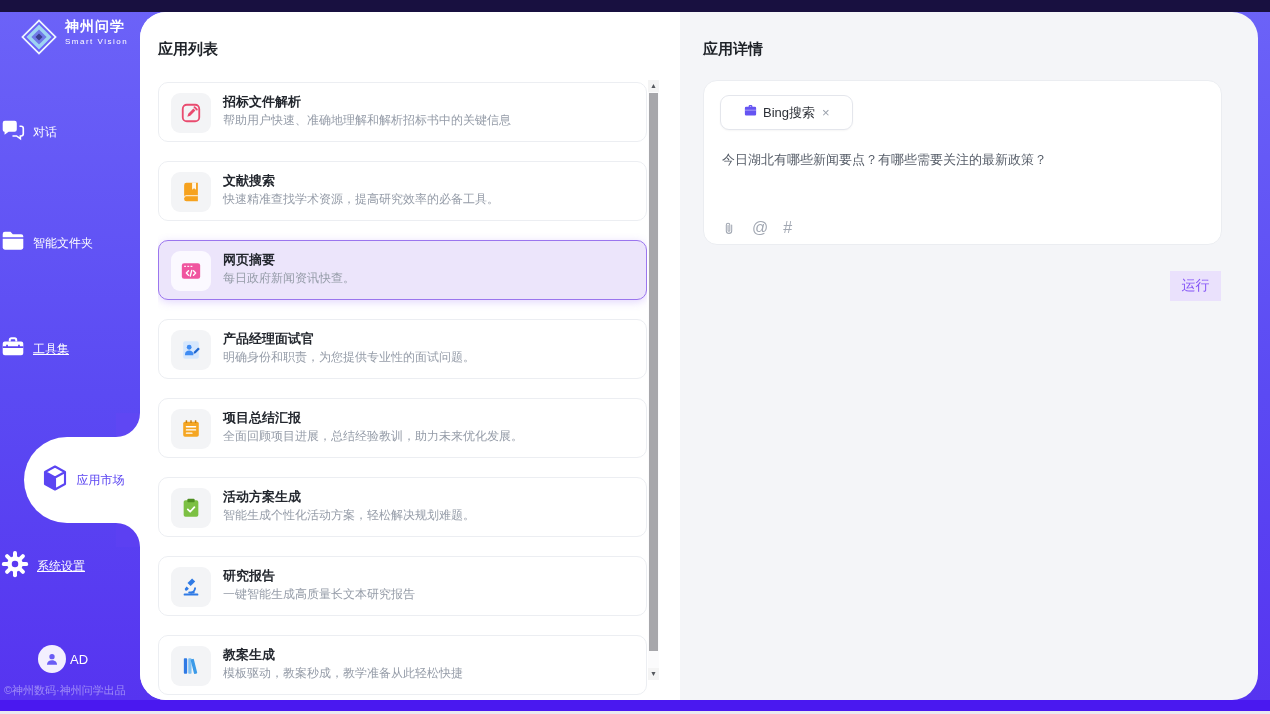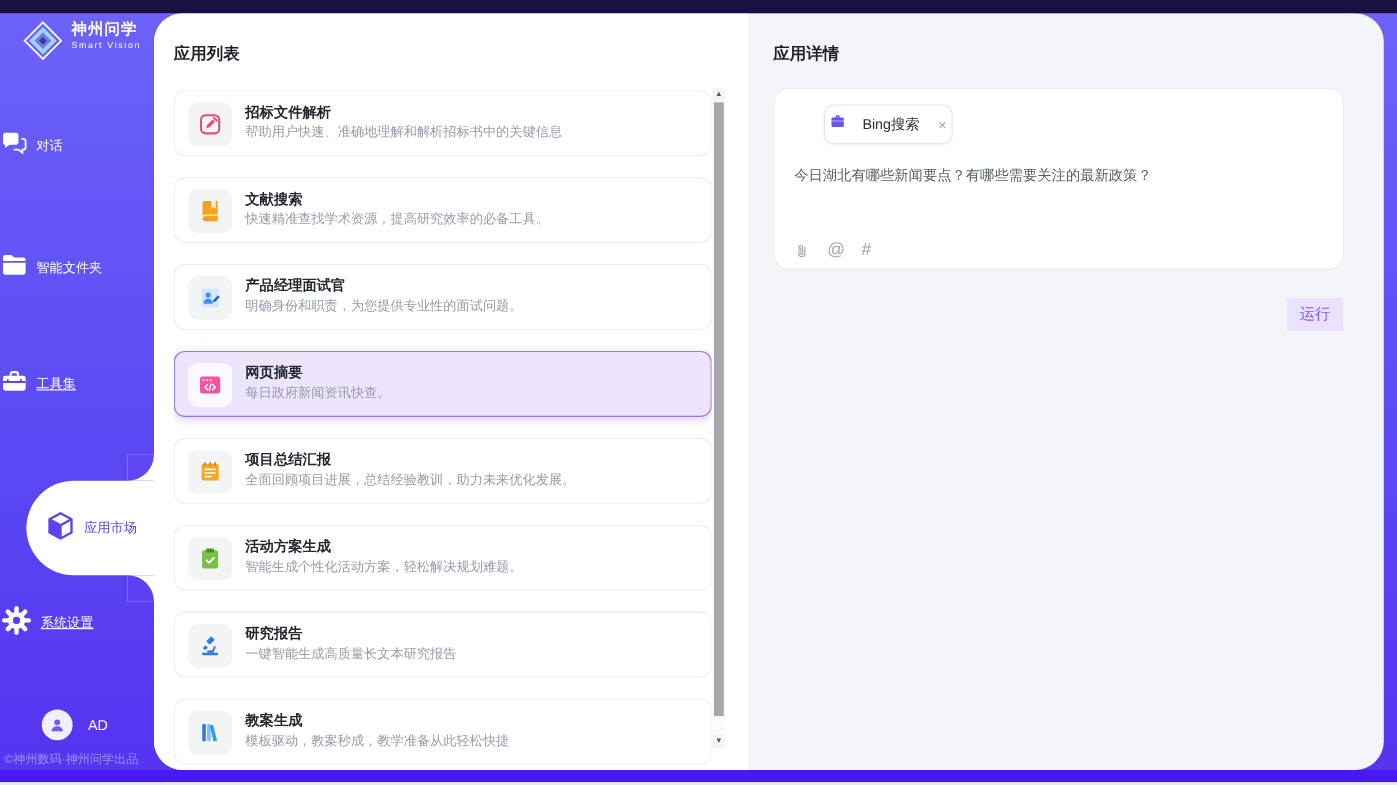--- a/index.html
+++ b/index.html
@@ -21,21 +21,21 @@
               align-items:center; gap:7px; color:#fff; cursor:pointer; }
   .nav-label { font-size:12px; }
   .nav-label.u { text-decoration:underline; }
   .nav-item.active { left:24px; width:116px; height:86px; background:#fff;
                      border-radius:43px 0 0 43px; justify-content:center; color:#5b45f2; }
   .fillet { position:absolute; right:0; width:24px; height:24px; background:#fff; }
   .fillet-top { top:-24px; }
   .fillet-top::before { content:""; position:absolute; inset:0; background:#5f47f3; border-bottom-right-radius:100%; }
   .fillet-bot { bottom:-24px; }
   .fillet-bot::before { content:""; position:absolute; inset:0; background:#5c40f2; border-top-right-radius:100%; }
-  .user-row { position:absolute; left:38px; top:633px; display:flex; align-items:center; gap:14px; cursor:pointer; }
+  .user-row { position:absolute; left:38px; top:633px; display:flex; align-items:center; gap:4px; cursor:pointer; }
   .avatar { width:28px; height:28px; border-radius:50%; background:#f3effe; display:flex; align-items:center; justify-content:center; }
   .user-name { color:#fff; font-size:13px; }
   .side-footer { position:absolute; left:4px; top:671px; width:136px; color:rgba(255,255,255,.42); font-size:11px; white-space:nowrap; }
 
   
   .surface { position:absolute; left:140px; top:12px; width:1118px; height:688px;
              background:#f4f5f8; border-radius:26px; overflow:hidden; z-index:20; }
   .list-panel { position:absolute; left:0; top:0; width:540px; height:688px; background:#fff; }
   .panel-title { position:absolute; left:18px; top:28px; font-size:15px; font-weight:bold; color:#1f2329; }
   .cards { position:absolute; left:18px; top:70px; width:489px; bottom:0; overflow:hidden; }
@@ -52,23 +52,23 @@
   .sb-btn { position:absolute; left:0; width:11px; height:12px; background:#f4f4f4; color:#55585e;
             font-size:7px; line-height:12px; text-align:center; cursor:pointer; }
   .sb-up { top:0; } .sb-down { bottom:0; }
   .sb-thumb { position:absolute; left:1px; top:13px; width:9px; height:558px; background:#a7a7ab; cursor:grab; }
 
   
   .detail-panel { position:absolute; left:540px; top:0; right:0; height:688px; }
   .detail-title { position:absolute; left:23px; top:28px; font-size:15px; font-weight:bold; color:#1f2329; }
   .prompt-card { position:absolute; left:23px; top:68px; width:519px; height:165px; background:#fff;
                  border:1px solid #ebedf1; border-radius:14px; }
-  .tool-tag { position:absolute; left:16px; top:14px; display:inline-flex; align-items:center; gap:15px;
-              padding:7px 4px; background:#fff; border:1px solid #e4e6ec; border-radius:9px;
-              box-shadow:0 1px 2px rgba(0,0,0,.04); cursor:pointer;margin-left:29px; }
+  .tool-tag { position:absolute; left:16px; top:14px; display:inline-flex; align-items:center; gap:5px;
+              padding:7px 22px; background:#fff; border:1px solid #e4e6ec; border-radius:9px;
+              box-shadow:0 1px 2px rgba(0,0,0,.04); cursor:pointer; }
   .tool-tag-label { font-size:13px; color:#2b2f36; }
   .tag-close { font-size:13px; color:#9aa1ac; margin-left:2px; cursor:pointer; line-height:1; }
   .prompt-text { position:absolute; left:18px; top:70px; right:18px; font-size:13px; color:#565d68; cursor:text; }
   .prompt-tools { position:absolute; left:18px; top:138px; display:flex; align-items:center; gap:15px; }
   .ptool { color:#a2a8b3; font-size:16px; cursor:pointer; display:flex; align-items:center; }
   .run-btn { position:absolute; right:37px; top:259px; width:51px; height:30px; background:#eae1fc;
              color:#8657f6; border:none; border-radius:0; font-size:14px; cursor:pointer;
              font-family:"Liberation Sans", sans-serif; }
 </style>
 </head>
@@ -172,42 +172,42 @@
             <span class="card-icon">
               <svg width="22" height="22" viewBox="0 0 24 24">
                 <path fill="#f6a21e" d="M4.5 4.5A2.5 2.5 0 0 1 7 2h12.5v20H7a2.5 2.5 0 0 1-2.5-2.5z"></path>
                 <path fill="#fff" opacity=".9" d="M13.2 2h4.3v7.5l-2.2-1.7-2.1 1.7z"></path>
                 <path stroke="#fff" opacity=".7" stroke-width="1.4" d="M4.5 18.2A2.5 2.5 0 0 1 7 16h12.5" fill="none"></path>
               </svg>
             </span>
      <span class="card-title">文献搜索</span>
      <span class="card-desc">快速精准查找学术资源，提高研究效率的必备工具。</span>
           </div>
+          <div class="card selected">
+            <span class="card-icon">
+              <svg width="22" height="22" viewBox="0 0 24 24">
+                <rect x="2" y="3.5" width="20" height="17" rx="2.5" fill="#f0559f"></rect>
+                <path stroke="#fff" stroke-width="1.4" opacity=".9" d="M4.5 7h2m1.5 0h2m1.5 0h2" fill="none"></path>
+                <path fill="none" stroke="#fff" stroke-width="1.5" stroke-linecap="round" stroke-linejoin="round" d="M9.3 11.8l-2.4 2.4 2.4 2.4M14.7 11.8l2.4 2.4-2.4 2.4M12.8 11.3l-1.6 6.2"></path>
+              </svg>
+            </span>
+     <span class="card-title">网页摘要</span>
+     <span class="card-desc">每日政府新闻资讯快查。</span>
+          </div>
           <div class="card">
             <span class="card-icon">
               <svg width="22" height="22" viewBox="0 0 24 24">
                 <rect x="3.5" y="2.5" width="17" height="19" rx="2" fill="#d6e7fd"></rect>
                 <circle cx="10" cy="9" r="2.6" fill="#3f8cf3"></circle>
                 <path d="M5.5 16.5c0-2.4 2-3.9 4.5-3.9s4.5 1.5 4.5 3.9v1.2h-9z" fill="#3f8cf3"></path>
                 <path d="M15.2 13.8l4.6-4.6 1.8 1.8-4.6 4.6-2.3.5z" fill="#1e66d0"></path>
               </svg>
             </span>
      <span class="card-title">产品经理面试官</span>
      <span class="card-desc">明确身份和职责，为您提供专业性的面试问题。</span>
-          </div>
-          <div class="card selected">
-            <span class="card-icon">
-              <svg width="22" height="22" viewBox="0 0 24 24">
-                <rect x="2" y="3.5" width="20" height="17" rx="2.5" fill="#f0559f"></rect>
-                <path stroke="#fff" stroke-width="1.4" opacity=".9" d="M4.5 7h2m1.5 0h2m1.5 0h2" fill="none"></path>
-                <path fill="none" stroke="#fff" stroke-width="1.5" stroke-linecap="round" stroke-linejoin="round" d="M9.3 11.8l-2.4 2.4 2.4 2.4M14.7 11.8l2.4 2.4-2.4 2.4M12.8 11.3l-1.6 6.2"></path>
-              </svg>
-            </span>
-     <span class="card-title">网页摘要</span>
-     <span class="card-desc">每日政府新闻资讯快查。</span>
           </div>
           <div class="card">
             <span class="card-icon">
               <svg width="22" height="22" viewBox="0 0 24 24">
                 <rect x="3.5" y="4" width="17" height="16.5" rx="2" fill="#f5a623"></rect>
                 <path stroke="#fff" stroke-width="1.5" stroke-linecap="round" d="M7 9.5h10M7 13h10M7 16.5h6" fill="none"></path>
                 <path stroke="#c87f10" stroke-width="1.6" d="M7 2.5v3M12 2.5v3M17 2.5v3" fill="none"></path>
               </svg>
             </span>
      <span class="card-title">项目总结汇报</span>

